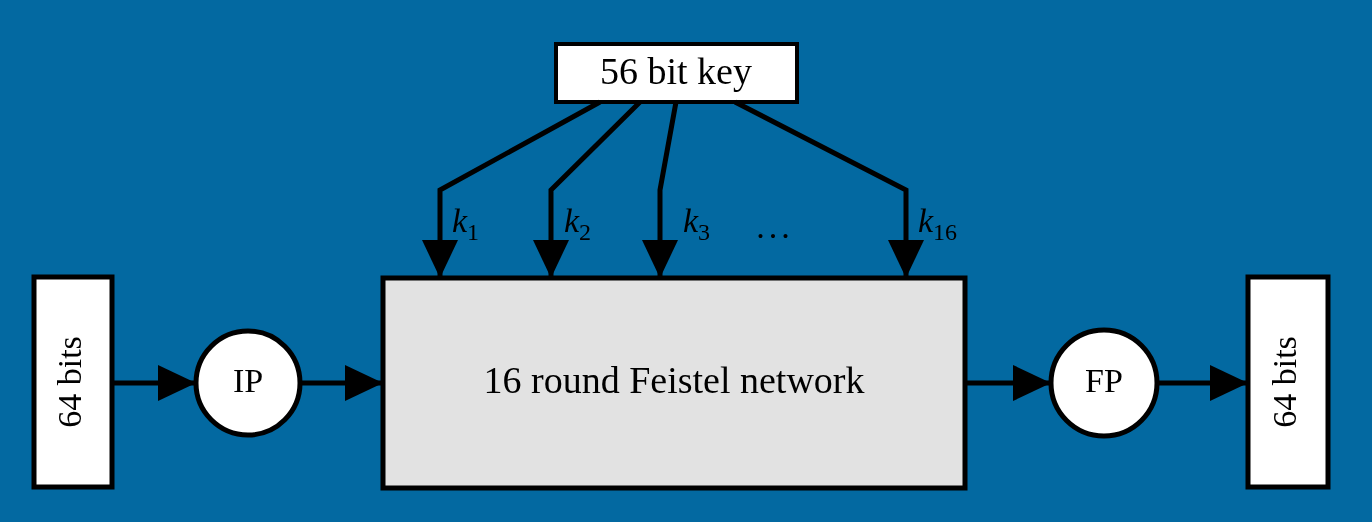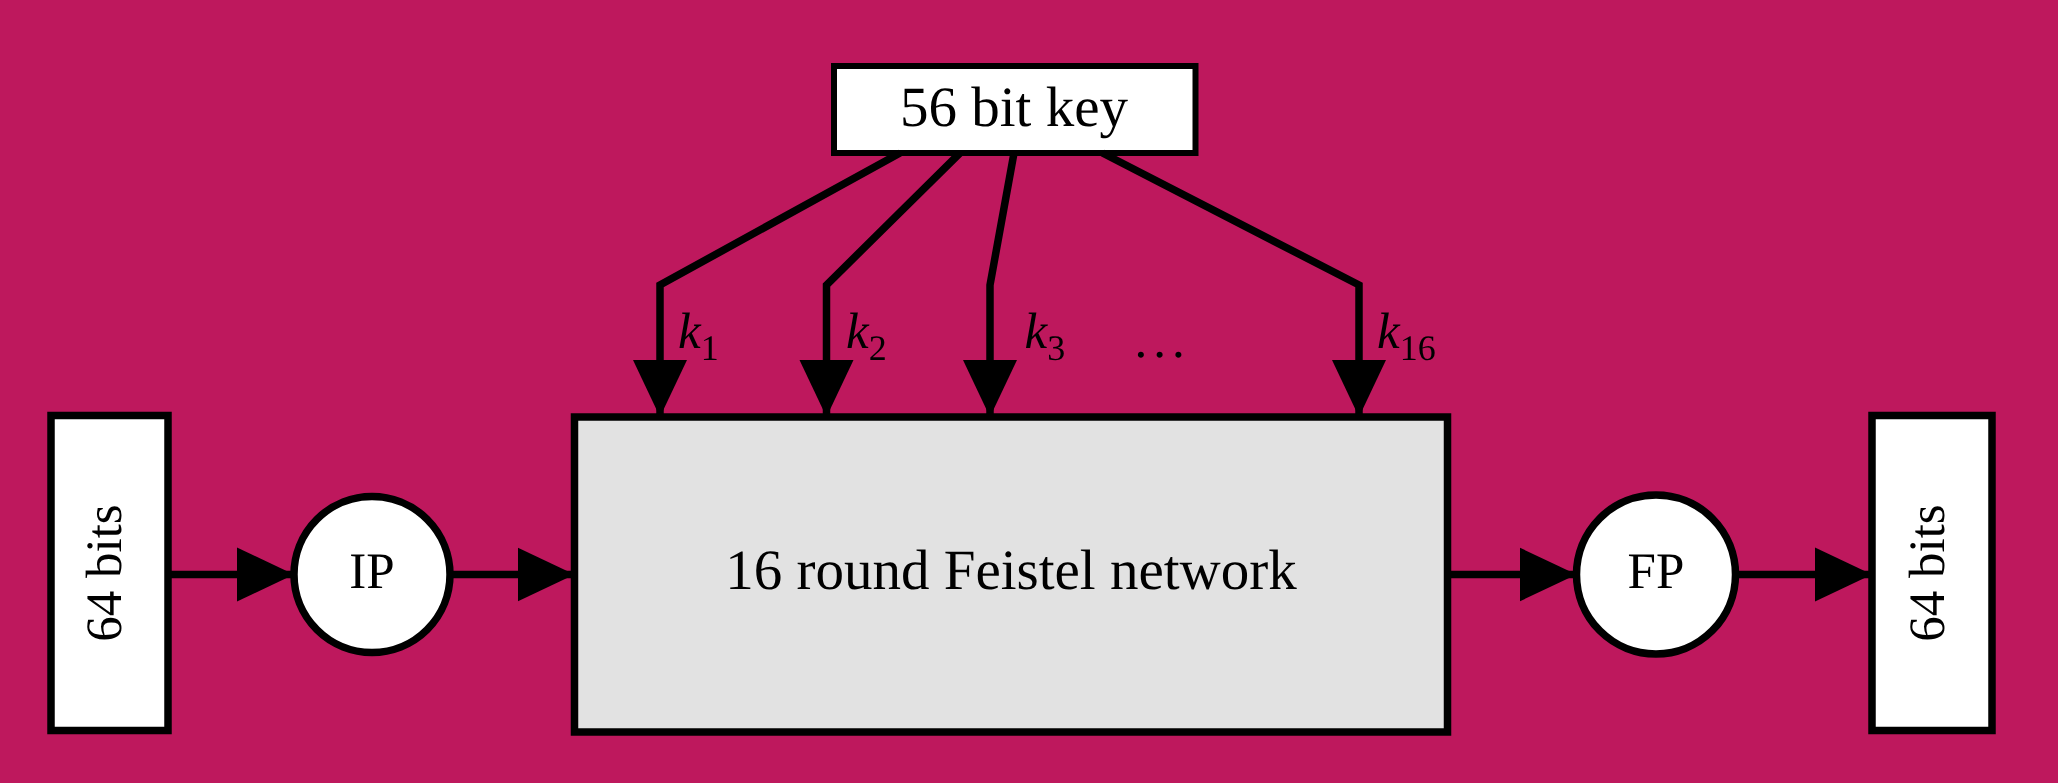--- a/index.html
+++ b/index.html
@@ -10,21 +10,21 @@
   body {
     width: 1372px;
     height: 522px;
     overflow: hidden;
     font-family: "Liberation Serif", "DejaVu Serif", serif;
   }
   #diagram-root {
     position: relative;
     width: 1372px;
     height: 522px;
-    background: #be185d;
+    background: #0369a1;
   }
   svg.canvas {
     position: absolute;
     left: 0;
     top: 0;
     width: 1372px;
     height: 522px;
     display: block;
   }
   .node-text {

